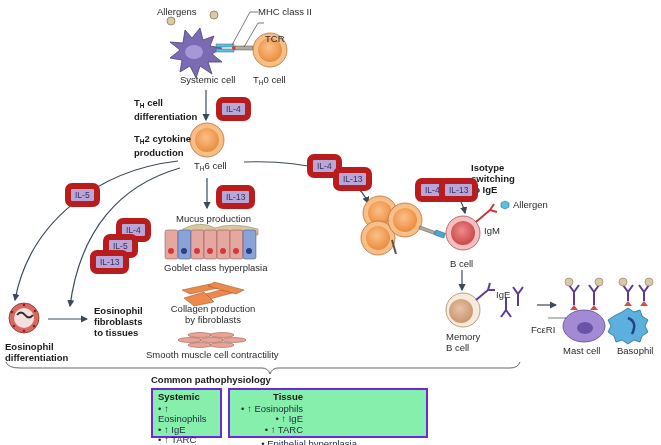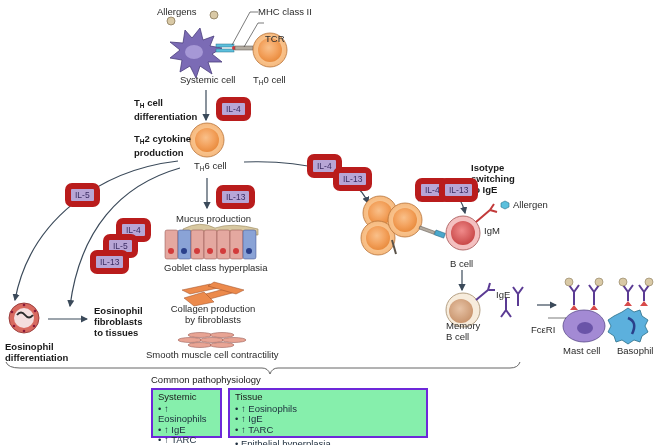--- a/index.html
+++ b/index.html
@@ -2,25 +2,25 @@
 <html><head>
 <meta charset="utf-8">
 <style>
   html, body { margin: 0; padding: 0; background: #ffffff; }
   body { width: 661px; height: 445px; overflow: hidden; position: relative; font-family: "Liberation Sans", sans-serif; color: #222; }
   #stage { position: absolute; left: 0; top: 0; width: 661px; height: 445px; }
   .lbl { position: absolute; font-size: 9.5px; color: #2a2a2a; white-space: nowrap; line-height: 11px; }
   .lbl-c { text-align: center; }
   .bold { font-weight: bold; color: #1a1a1a; font-size: 9.5px; line-height: 11px; }
   .pill { position: absolute; height: 12px; padding: 0 4px; border-radius: 7px; background: #b7a6d6; border: 6px solid #b91c1c; font-size: 8.5px; line-height: 12px; color: #3a2d63; text-align: center; box-sizing: content-box; }
-  .box-title { font-weight: normal; font-size: 9.5px; color: #1a1a1a; }
+  .box-title { font-weight: bold; font-size: 9.5px; color: #1a1a1a; }
   .pbox { position: absolute; background: #86efac; border: 2px solid #6d28d9; box-sizing: border-box; padding: 2px 5px; font-size: 9.5px; line-height: 10.5px; color: #1c2c3c; }
   .pbox ul { list-style: none; margin: 1px 0 0 0; padding: 0; }
   .pbox li::before { content: "\2022\00a0"; }
-  .col { display: inline-block; vertical-align: top; }
+  .col { display: inline-block; vertical-align: top; text-align: right; }
   sub { font-size: 6.5px; vertical-align: -2px; }
 </style>
 </head>
 <body>
 
 <div id="stage">
 <svg width="661" height="445" viewBox="0 0 661 445" style="position:absolute;left:0;top:0">
   <defs>
     <radialGradient id="orange" cx="45%" cy="40%" r="60%">
       <stop offset="0%" stop-color="#f9c08a"></stop>
@@ -189,21 +189,21 @@
 <div class="lbl" style="left:146px;top:349px">Smooth muscle cell contractility</div>
 
 <div class="lbl bold" style="left:94px;top:305px"><span>Eosinophil</span><br><span>fibroblasts</span><br><span>to tissues</span></div>
 <div class="lbl bold" style="left:5px;top:341px"><span>Eosinophil</span><br><span>differentiation</span></div>
 
 <div class="lbl bold" style="left:471px;top:162px"><span>Isotype</span><br><span>switching</span><br><span>to IgE</span></div>
 <div class="lbl" style="left:513px;top:199px">Allergen</div>
 <div class="lbl" style="left:484px;top:225px">IgM</div>
 <div class="lbl" style="left:450px;top:258px">B cell</div>
 <div class="lbl" style="left:496px;top:289px">IgE</div>
-<div class="lbl" style="left:446px;top:320px"><span>Memory</span><br><span>B cell</span></div>
+<div class="lbl" style="left:446px;top:331px"><span>Memory</span><br><span>B cell</span></div>
 <div class="lbl" style="left:531px;top:324px">FcεRI</div>
 <div class="lbl" style="left:563px;top:345px">Mast cell</div>
 <div class="lbl" style="left:617px;top:345px">Basophil</div>
 
 <div class="pill" style="left:216px;top:97px">IL-4</div>
 <div class="pill" style="left:216px;top:185px">IL-13</div>
 <div class="pill" style="left:65px;top:183px">IL-5</div>
 <div class="pill" style="left:116px;top:218px">IL-4</div>
 <div class="pill" style="left:103px;top:234px">IL-5</div>
 <div class="pill" style="left:90px;top:250px">IL-13</div>

